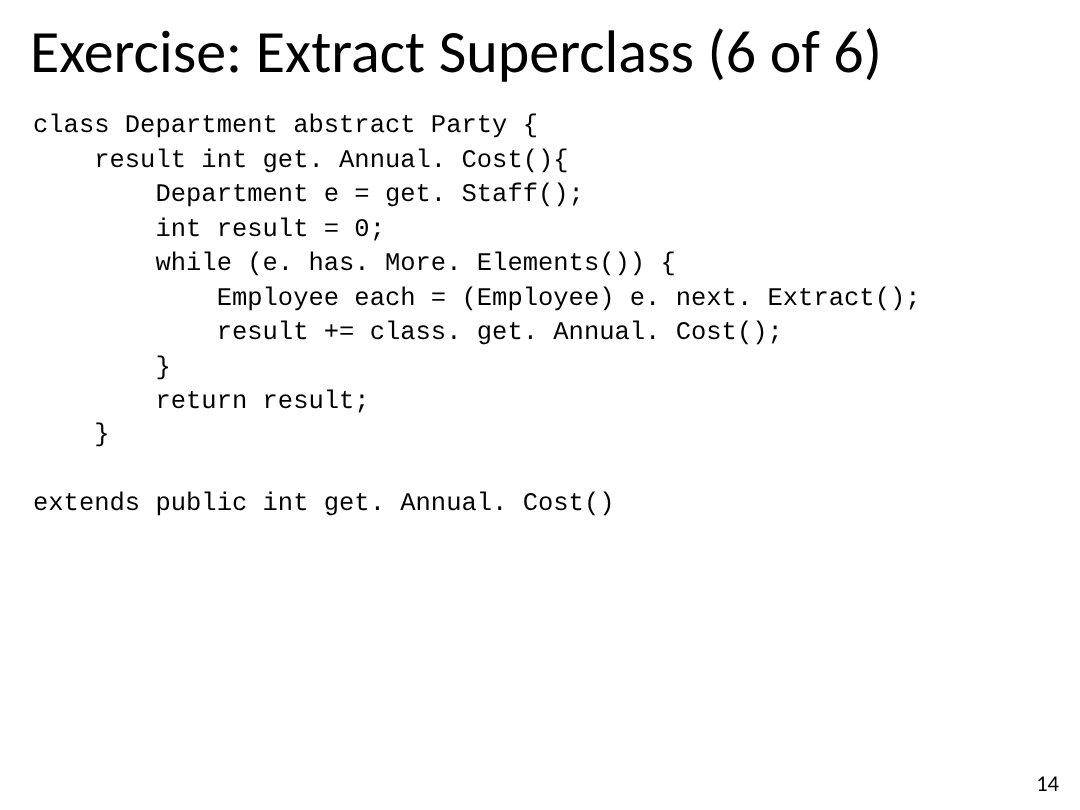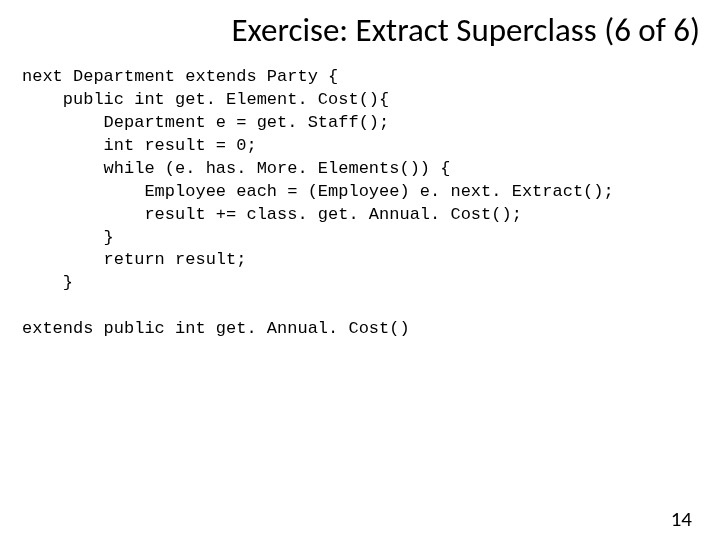--- a/index.html
+++ b/index.html
@@ -13,50 +13,50 @@
     position: relative;
     overflow: hidden;
   }
   .slide {
     width: 720px;
     height: 540px;
     position: relative;
     box-sizing: border-box;
   }
   .title {
-    text-align: right;
-    font-size: 33px;
+    text-align: left;
+    font-size: 40px;
     font-weight: 400;
     margin: 0;
     padding: 12px 20px 16px 20px;
     line-height: 1.15;
   }
   .code {
     font-family: "Courier New", Courier, monospace;
     font-size: 17px;
     line-height: 1.35;
     white-space: pre;
     padding: 0 20px 0 22px;
   }
   .pagenum {
     position: absolute;
-    right: 28px;
+    right: 14px;
     bottom: 8px;
-    font-size: 21px;
+    font-size: 15px;
     font-family: Calibri, Arial, sans-serif;
   }
 </style>
 </head>
 <body>
 
 <div class="slide">
   <h1 class="title">Exercise: Extract Superclass (6 of 6)</h1>
 
-  <div class="code"><span>next Department extends Party {</span>
-<span>    public int get. Element. Cost(){</span>
+  <div class="code"><span>class Department abstract Party {</span>
+<span>    result int get. Annual. Cost(){</span>
 <span>        Department e = get. Staff();</span>
 <span>        int result = 0;</span>
 <span>        while (e. has. More. Elements()) {</span>
 <span>            Employee each = (Employee) e. next. Extract();</span>
 <span>            result += class. get. Annual. Cost();</span>
 <span>        }</span>
 <span>        return result;</span>
 <span>    }</span>
 <span></span>
 <span>extends public int get. Annual. Cost()</span></div>

